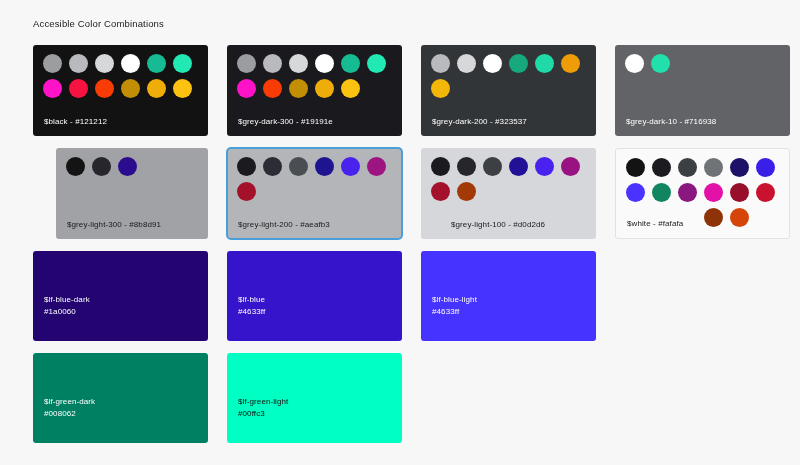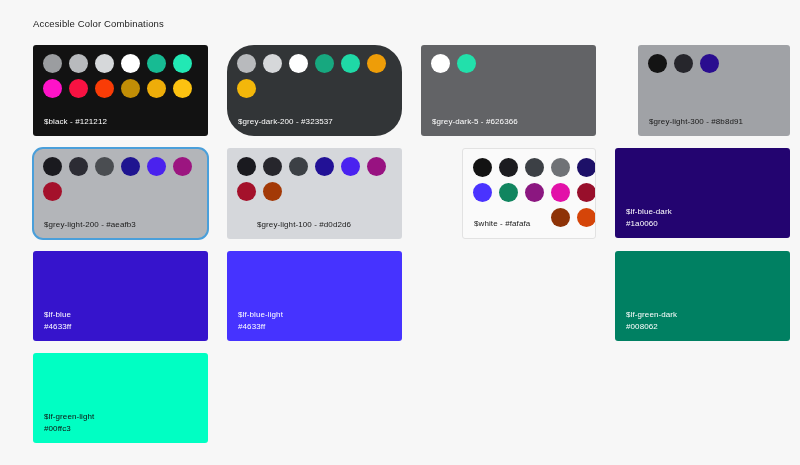--- a/index.html
+++ b/index.html
@@ -39,25 +39,24 @@
     position: relative;
     overflow: hidden;
   }
   .card.swatch-card {
     height: 91px;
     padding: 9px 10px 0 10px;
   }
   .card.selected {
     outline: 2px solid #4a9fda;
     outline-offset: -1px;
-    border-radius: 10px;
+    border-radius: 4px;
   }
   .card.bordered {
     border: 1px solid #e2e2e2;
-    margin-left: 41px;
   }
   .dots {
     display: flex;
     flex-wrap: wrap;
     gap: 6px 7px;
     width: 156px;
   }
   .dot {
     width: 19px;
     height: 19px;
@@ -73,21 +72,21 @@
     line-height: 11px;
     letter-spacing: 0.1px;
     white-space: nowrap;
   }
   .card.block-card {
     height: 90px;
   }
   .block-label {
     position: absolute;
     left: 11px;
-    bottom: 9px;
+    bottom: 24px;
     font-size: 8px;
     line-height: 11.5px;
     letter-spacing: 0.1px;
   }
   .block-label .hex { display: block; }
   .spacer { visibility: hidden; }
 </style>
 </head>
 <body>
 
@@ -104,38 +103,54 @@
         <div class="dot" title="#22e8b4" style="background: rgb(34, 232, 180);"></div>
         <div class="dot" title="#ff13c8" style="background: rgb(255, 19, 200);"></div>
         <div class="dot" title="#f81242" style="background: rgb(248, 18, 66);"></div>
         <div class="dot" title="#f93c06" style="background: rgb(249, 60, 6);"></div>
         <div class="dot" title="#c28e06" style="background: rgb(194, 142, 6);"></div>
         <div class="dot" title="#eead09" style="background: rgb(238, 173, 9);"></div>
         <div class="dot" title="#fcc211" style="background: rgb(252, 194, 17);"></div>
       </div>
       <div class="card-label" style="color: rgb(255, 255, 255);">$black - #121212</div>
     </div>
-    <div class="card swatch-card" style="background: rgb(50, 53, 55); border-radius: 27px;">
+    <div class="card swatch-card" style="background: rgb(25, 25, 30);">
+      <div class="dots">
+        <div class="dot" title="#9b9da0" style="background: rgb(155, 157, 160);"></div>
+        <div class="dot" title="#b8babd" style="background: rgb(184, 186, 189);"></div>
+        <div class="dot" title="#d6d8da" style="background: rgb(214, 216, 218);"></div>
+        <div class="dot" title="#ffffff" style="background: rgb(255, 255, 255);"></div>
+        <div class="dot" title="#17bb93" style="background: rgb(23, 187, 147);"></div>
+        <div class="dot" title="#22e8b4" style="background: rgb(34, 232, 180);"></div>
+        <div class="dot" title="#ff13c8" style="background: rgb(255, 19, 200);"></div>
+        <div class="dot" title="#f93c06" style="background: rgb(249, 60, 6);"></div>
+        <div class="dot" title="#c28e06" style="background: rgb(194, 142, 6);"></div>
+        <div class="dot" title="#eead09" style="background: rgb(238, 173, 9);"></div>
+        <div class="dot" title="#fcc211" style="background: rgb(252, 194, 17);"></div>
+      </div>
+      <div class="card-label" style="color: rgb(255, 255, 255);">$grey-dark-300 - #19191e</div>
+    </div>
+    <div class="card swatch-card" style="background: rgb(50, 53, 55);">
       <div class="dots">
         <div class="dot" title="#b8babd" style="background: rgb(184, 186, 189);"></div>
         <div class="dot" title="#d6d8da" style="background: rgb(214, 216, 218);"></div>
         <div class="dot" title="#ffffff" style="background: rgb(255, 255, 255);"></div>
         <div class="dot" title="#17a87f" style="background: rgb(23, 168, 127);"></div>
         <div class="dot" title="#1fd9a6" style="background: rgb(31, 217, 166);"></div>
         <div class="dot" title="#ee9d08" style="background: rgb(238, 157, 8);"></div>
         <div class="dot" title="#f3b70a" style="background: rgb(243, 183, 10);"></div>
       </div>
       <div class="card-label" style="color: rgb(255, 255, 255);">$grey-dark-200 - #323537</div>
     </div>
     <div class="card swatch-card" style="background: rgb(98, 99, 102);">
       <div class="dots">
         <div class="dot" title="#ffffff" style="background: rgb(255, 255, 255);"></div>
         <div class="dot" title="#22e0ab" style="background: rgb(34, 224, 171);"></div>
       </div>
-      <div class="card-label" style="color: rgb(255, 255, 255);">$grey-dark-5 - #626366</div>
+      <div class="card-label" style="color: rgb(255, 255, 255);">$grey-dark-10 - #716938</div>
     </div>
     <div class="card swatch-card" style="background: rgb(160, 162, 166); margin-left: 23px;">
       <div class="dots">
         <div class="dot" title="#141414" style="background: rgb(20, 20, 20);"></div>
         <div class="dot" title="#26262c" style="background: rgb(38, 38, 44);"></div>
         <div class="dot" title="#2a0d8f" style="background: rgb(42, 13, 143);"></div>
       </div>
       <div class="card-label" style="color: rgb(26, 26, 26);">$grey-light-300 - #8b8d91</div>
     </div>
     <div class="card swatch-card selected" style="background: rgb(179, 181, 185);">

